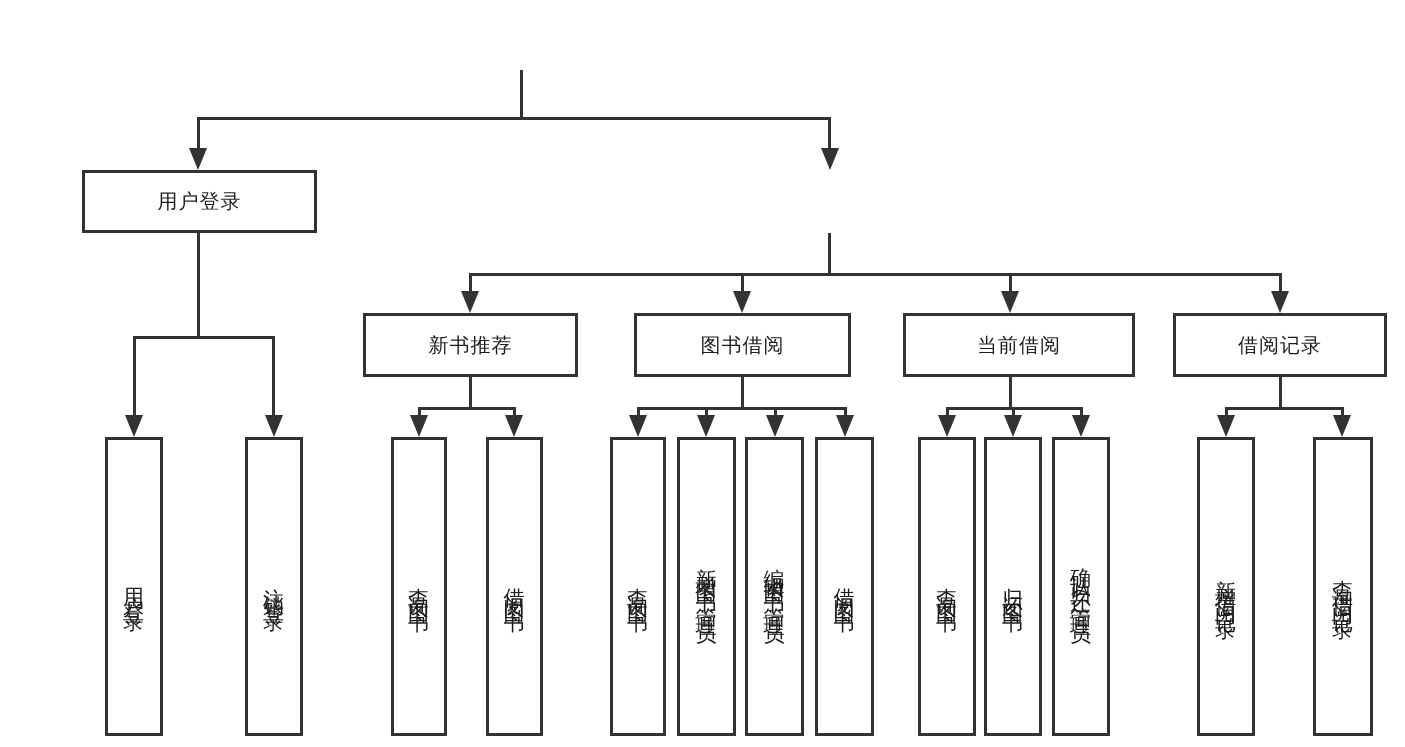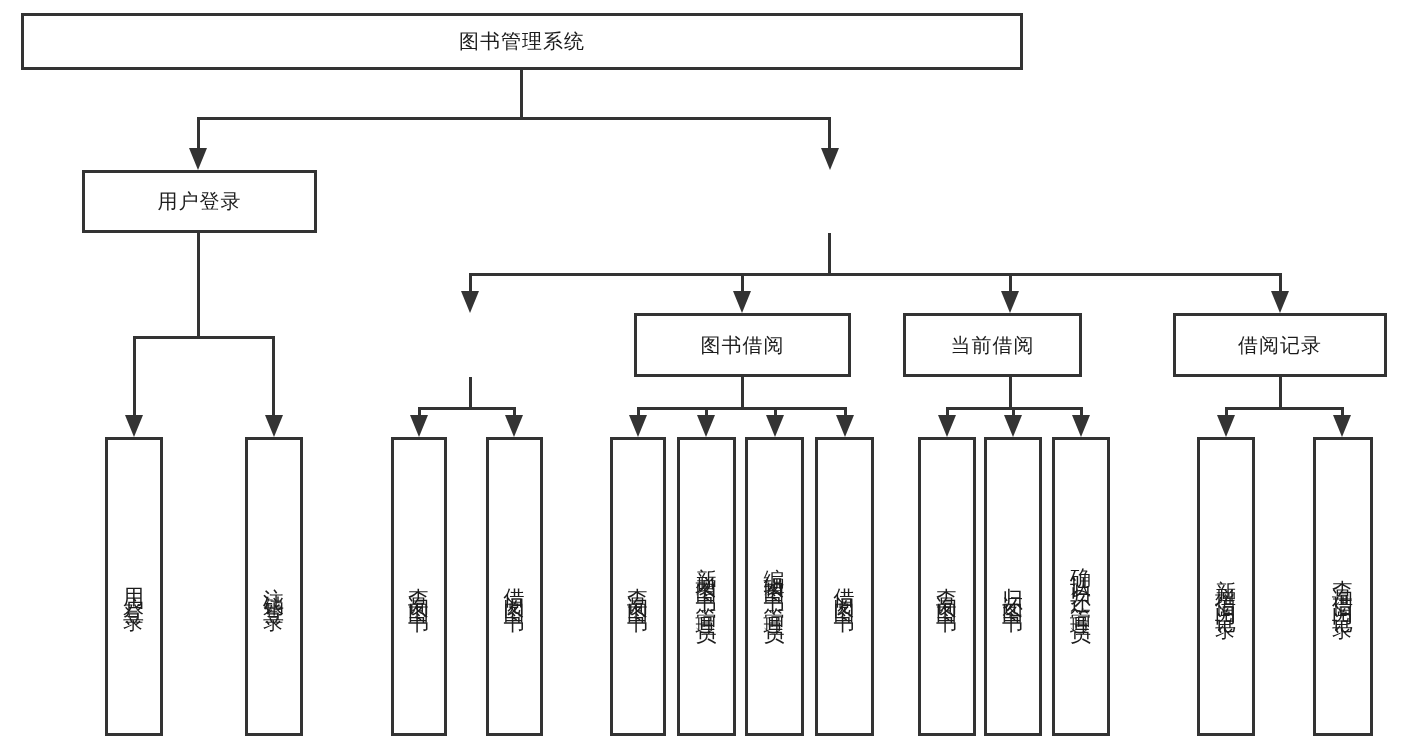--- a/index.html
+++ b/index.html
@@ -28,26 +28,26 @@
   .watermark{
     position:absolute;left:1184px;top:716px;
     font-size:19px;color:#a9a9a9;letter-spacing:1px;white-space:nowrap;
   }
 </style>
 </head>
 <body>
 
 <div id="stage">
 
-  <div class="node lvl" style="left:21px;top:13px;width:1002px;height:57px">图书管理系统</div>
 
   <div class="node lvl" style="left:82px;top:170px;width:235px;height:63px">用户登录</div>
 
+  <div class="node lvl" style="left:363px;top:313px;width:215px;height:64px">新书推荐</div>
   <div class="node lvl" style="left:634px;top:313px;width:217px;height:64px">图书借阅</div>
-  <div class="node lvl" style="left:903px;top:313px;width:179px;height:64px">当前借阅</div>
+  <div class="node lvl" style="left:903px;top:313px;width:232px;height:64px">当前借阅</div>
   <div class="node lvl" style="left:1173px;top:313px;width:214px;height:64px">借阅记录</div>
 
   <div class="node leaf" style="left:105px;top:437px;width:58px;height:299px">用户登录</div>
   <div class="node leaf" style="left:245px;top:437px;width:58px;height:299px">注销登录</div>
 
   <div class="node leaf" style="left:391px;top:437px;width:56px;height:299px">查询图书</div>
   <div class="node leaf" style="left:486px;top:437px;width:57px;height:299px">借阅图书</div>
 
   <div class="node leaf" style="left:610px;top:437px;width:56px;height:299px">查询图书</div>
   <div class="node leaf" style="left:677px;top:437px;width:59px;height:299px">新增图书（管理员）</div>

